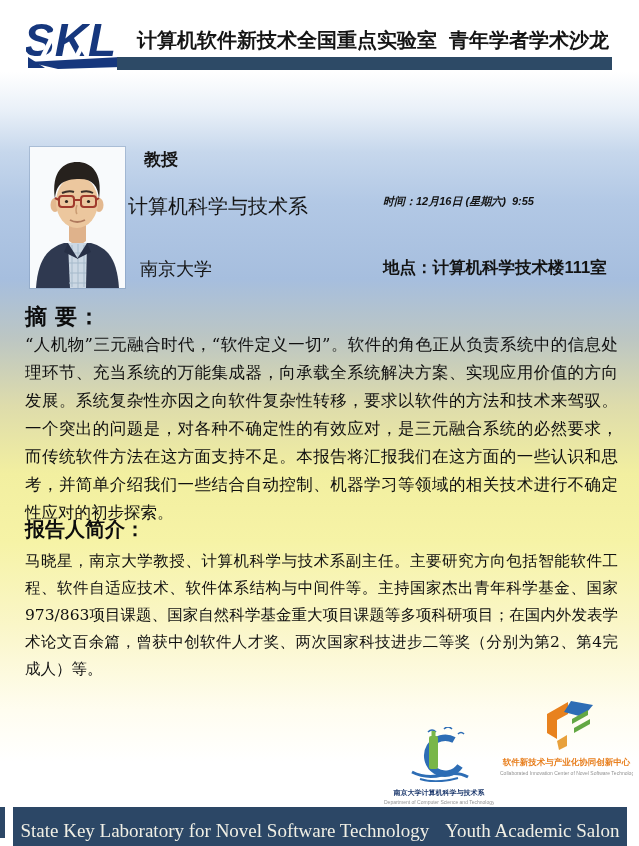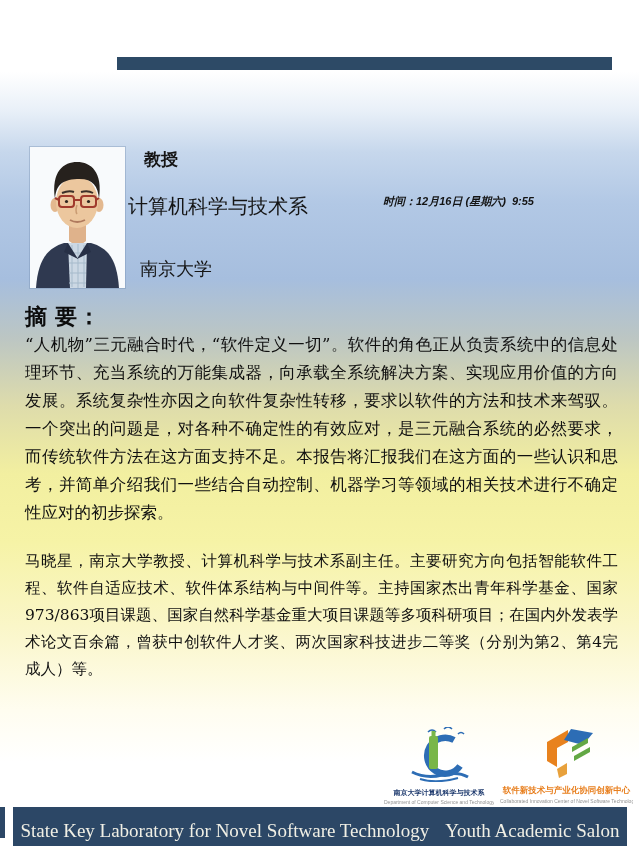--- a/index.html
+++ b/index.html
@@ -46,37 +46,50 @@
     line-height:28px; color:#101010; text-align:justify; }
 
   
   .bio-heading { position:absolute; left:25px; top:516px; font-size:20px; font-weight:bold; color:#0c0c0c; }
   .bio-body { position:absolute; left:25px; top:548px; width:593px; font-size:15.5px;
     line-height:27px; color:#101010; text-align:justify; }
 
   
   .sponsor { position:absolute; text-align:center; }
   .sponsor-nju { left:384px; top:727px; width:110px; }
-  .sponsor-cic { left:500px; top:725px; width:133px; }
+  .sponsor-cic { left:500px; top:697px; width:133px; }
   .sp-cn { font-size:7px; font-weight:bold; color:#1e3a6e; margin-top:2px; white-space:nowrap; }
   .sp-cn-cic { font-size:8.5px; font-weight:bold; color:#e87f1e; margin-top:2px; white-space:nowrap; }
   .sp-en { font-size:5px; color:#939393; margin-top:1px; white-space:nowrap; overflow:hidden; }
 
   
   .footer { position:absolute; left:13px; top:807px; width:614px; height:48px; background:#2c4766;
     display:flex; align-items:center; justify-content:center; gap:16px; white-space:nowrap;
     font-family:"Liberation Serif","DejaVu Serif",serif; font-size:19px; color:#f0efe5; }
   .footer-sliver { position:absolute; left:0; top:807px; width:5px; height:31px; background:#2c4766; }
 </style>
 </head>
 <body>
 
 <div class="poster">
 
+  <div class="skl-logo">
+    <svg width="96" height="56" viewBox="0 0 96 56">
+      <text x="-2" y="40" font-size="46" font-weight="bold" font-style="italic" font-family="Liberation Sans, sans-serif" fill="#16377d">SKL</text>
+      <rect x="22" y="2" width="4.5" height="46" fill="#ffffff" transform="rotate(26 24 25)"></rect>
+      <rect x="56" y="2" width="4.5" height="46" fill="#ffffff" transform="rotate(26 58 25)"></rect>
+      <polygon points="2,46 95,41 95,51 32,53" fill="#16377d"></polygon>
+      <polygon points="2,41 2,52 19,52" fill="#16377d"></polygon>
+    </svg>
+  </div>
 
+  <div class="header-titles">
+    <span>计算机软件新技术全国重点实验室</span>
+    <span>青年学者学术沙龙</span>
+  </div>
   <div class="header-bar"></div>
 
 
   <div class="photo">
     <svg width="95" height="141" viewBox="0 0 95 141">
       <rect width="95" height="141" fill="#f8fafc"></rect>
       <ellipse cx="25" cy="58" rx="4.5" ry="7" fill="#e3b88f"></ellipse>
       <ellipse cx="69" cy="58" rx="4.5" ry="7" fill="#e3b88f"></ellipse>
       <path d="M39,74 h17 v20 l-8,6 -9,-6 z" fill="#dfb28b"></path>
       <path d="M6,141 C8,112 18,101 34,96 L61,96 C78,101 87,112 89,141 Z" fill="#2f3950"></path>
@@ -97,24 +110,26 @@
     </svg>
   </div>
 
   <div class="name-row">
     <span class="prof">教授</span>
   </div>
   <div class="dept">计算机科学与技术系</div>
   <div class="univ">南京大学</div>
 
   <div class="time-row"><span>时间：</span><span>12月16日 (星期六)  9:55</span></div>
+  <div class="loc-row"><span>地点：</span><span>计算机科学技术楼111室</span></div>
 
   <div class="abs-heading">摘 要：</div>
   <div class="abs-body serif-cjk">“人机物”三元融合时代，“软件定义一切”。软件的角色正从负责系统中的信息处理环节、充当系统的万能集成器，向承载全系统解决方案、实现应用价值的方向发展。系统复杂性亦因之向软件复杂性转移，要求以软件的方法和技术来驾驭。一个突出的问题是，对各种不确定性的有效应对，是三元融合系统的必然要求，而传统软件方法在这方面支持不足。本报告将汇报我们在这方面的一些认识和思考，并简单介绍我们一些结合自动控制、机器学习等领域的相关技术进行不确定性应对的初步探索。</div>
 
+  <div class="bio-heading">报告人简介：</div>
   <div class="bio-body serif-cjk">马晓星，南京大学教授、计算机科学与技术系副主任。主要研究方向包括智能软件工程、软件自适应技术、软件体系结构与中间件等。主持国家杰出青年科学基金、国家973/863项目课题、国家自然科学基金重大项目课题等多项科研项目；在国内外发表学术论文百余篇，曾获中创软件人才奖、两次国家科技进步二等奖（分别为第2、第4完成人）等。</div>
 
   <div class="sponsor sponsor-nju">
     <svg width="78" height="55" viewBox="0 0 78 55">
       <path d="M28,5 q4,-4 8,0 M44,2 q4,-4 8,0 M58,7 q3,-3 6,0" stroke="#2d6db5" stroke-width="1.6" fill="none"></path>
       <path d="M54,13 a18,18 0 1,0 6,26" stroke="#2d6db5" stroke-width="6.5" fill="none"></path>
       <rect x="29" y="9" width="9" height="33" rx="2" fill="#79b648"></rect>
       <rect x="31.5" y="4" width="4" height="7" fill="#79b648"></rect>
       <path d="M12,45 q14,7 30,3 q16,-4 26,2" stroke="#2d6db5" stroke-width="3" fill="none"></path>
       <path d="M20,52 q16,5 38,-1" stroke="#2d6db5" stroke-width="2" fill="none"></path>

